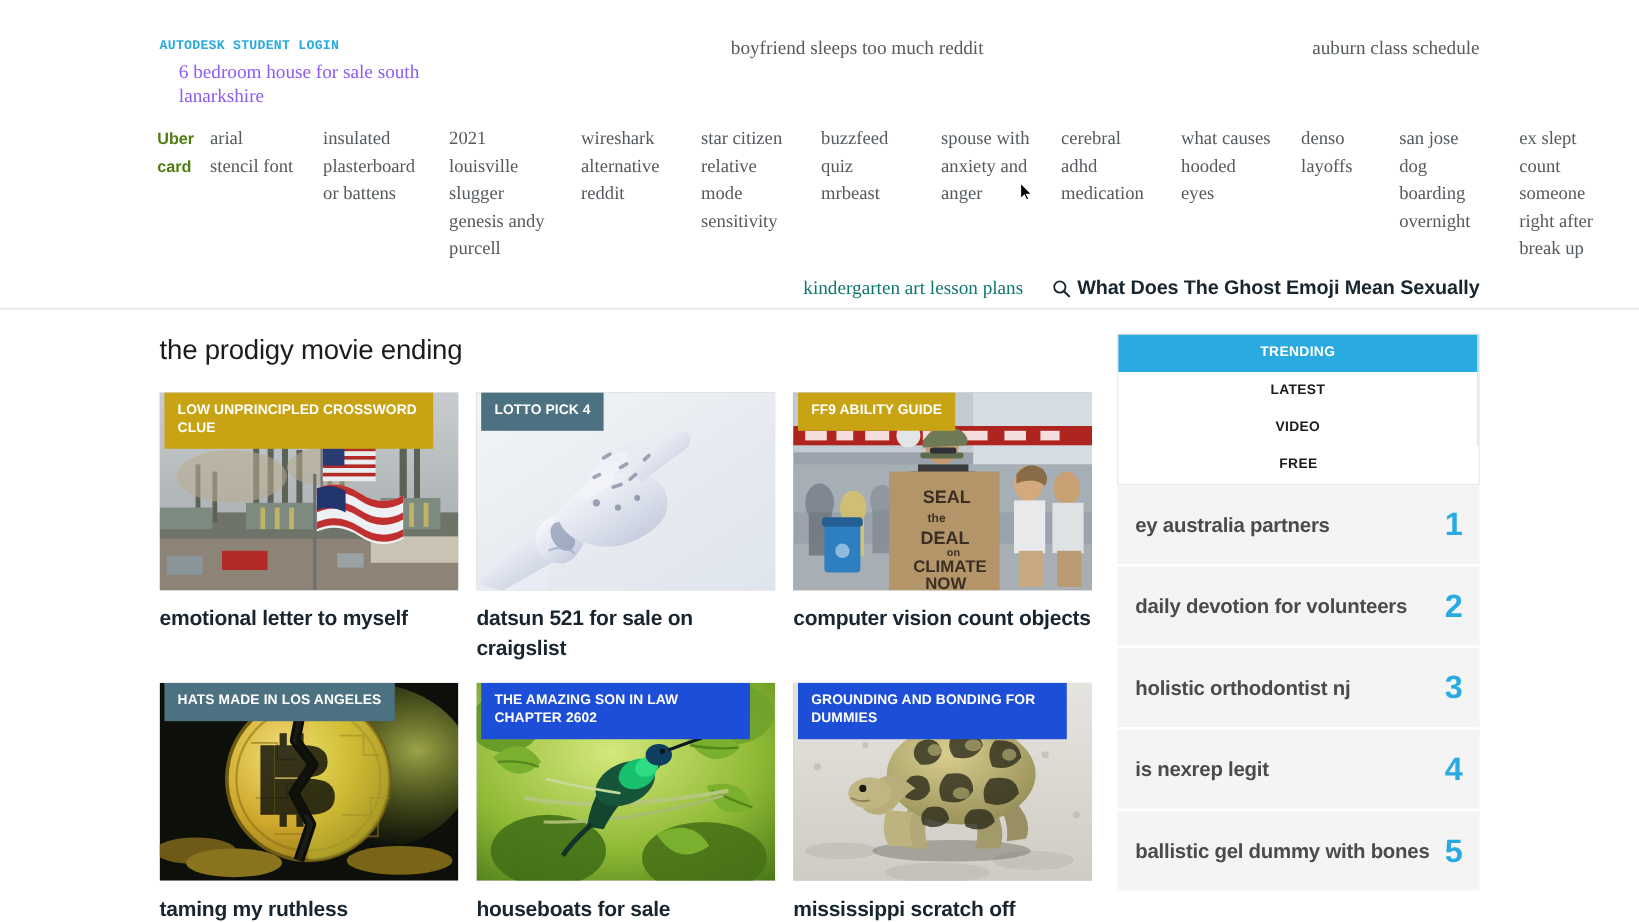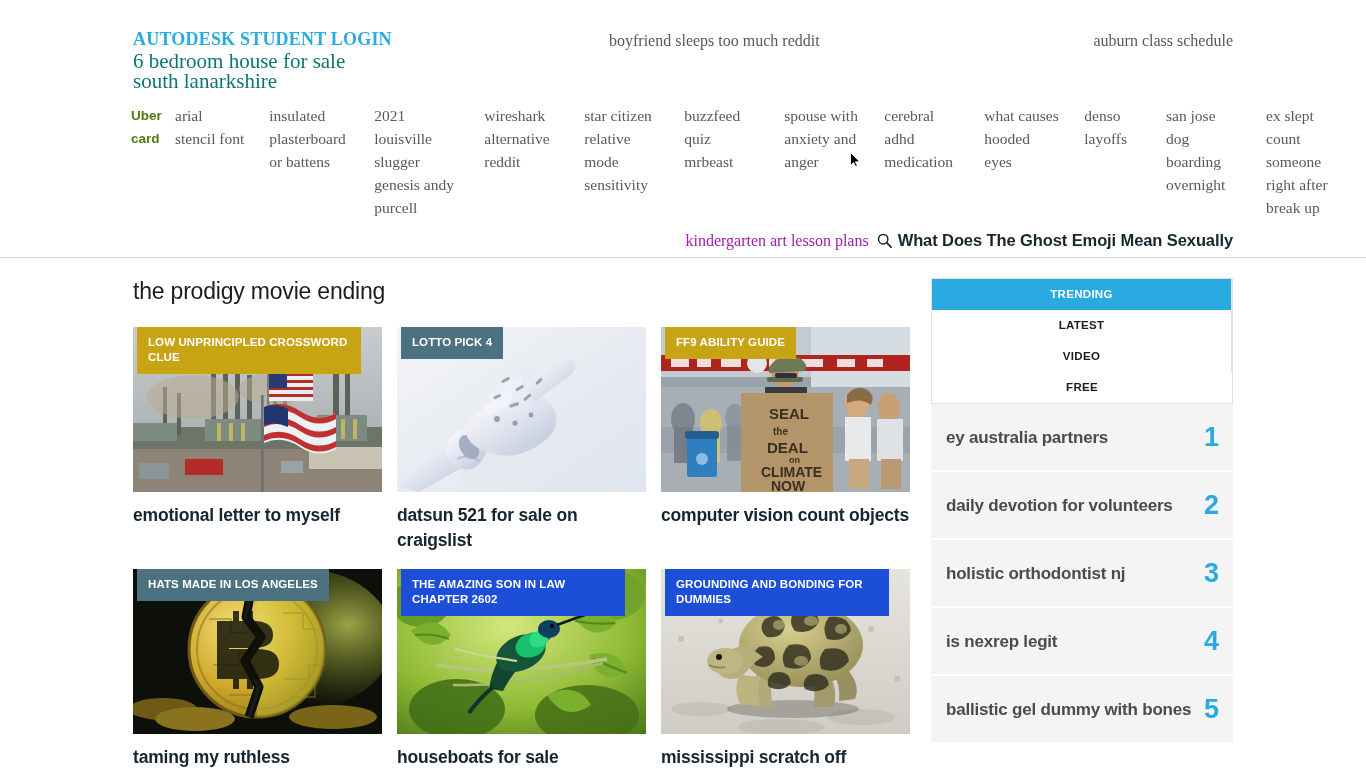--- a/index.html
+++ b/index.html
@@ -20,35 +20,36 @@
     border-bottom: 1px solid #d8d8d8;
   }
 
   .brand-block {
     position: absolute;
     left: 133px;
     top: 31px;
     width: 260px;
   }
   .brand-title {
-    font-family: Liberation Serif, serif;
+    font-family: Liberation Mono, monospace;
     font-weight: bold;
-    font-size: 18px;
+    font-size: 11px;
     letter-spacing: 0.2px;
     color: #29abe2;
     text-transform: uppercase;
     line-height: 17px;
   }
   .brand-sub {
     font-family: "Liberation Serif", serif;
-    font-size: 21px;
-    color: #0f766e;
+    font-size: 16px;
+    color: #8b5cf6;
     line-height: 20px;
     margin-top: 3px;
     width: 240px;
+    margin-left: 16px;
   }
 
   .header-link-center {
     position: absolute;
     left: 565px;
     top: 32px;
     font-family: "Liberation Serif", serif;
     font-size: 16px;
     color: #555a5e;
     white-space: nowrap;
@@ -106,23 +107,23 @@
   .search-row {
     position: absolute;
     right: 133px;
     top: 231px;
     display: flex;
     align-items: center;
   }
   .search-input-text {
     font-family: "Liberation Serif", serif;
     font-size: 16px;
-    color: #a21caf;
+    color: #0f766e;
     white-space: nowrap;
-    margin-right: 8px;
+    margin-right: 24px;
   }
   .search-icon {
     width: 15px;
     height: 15px;
     margin-right: 6px;
     flex: 0 0 auto;
   }
   .search-title {
     font-family: "Liberation Sans", sans-serif;
     font-weight: bold;

